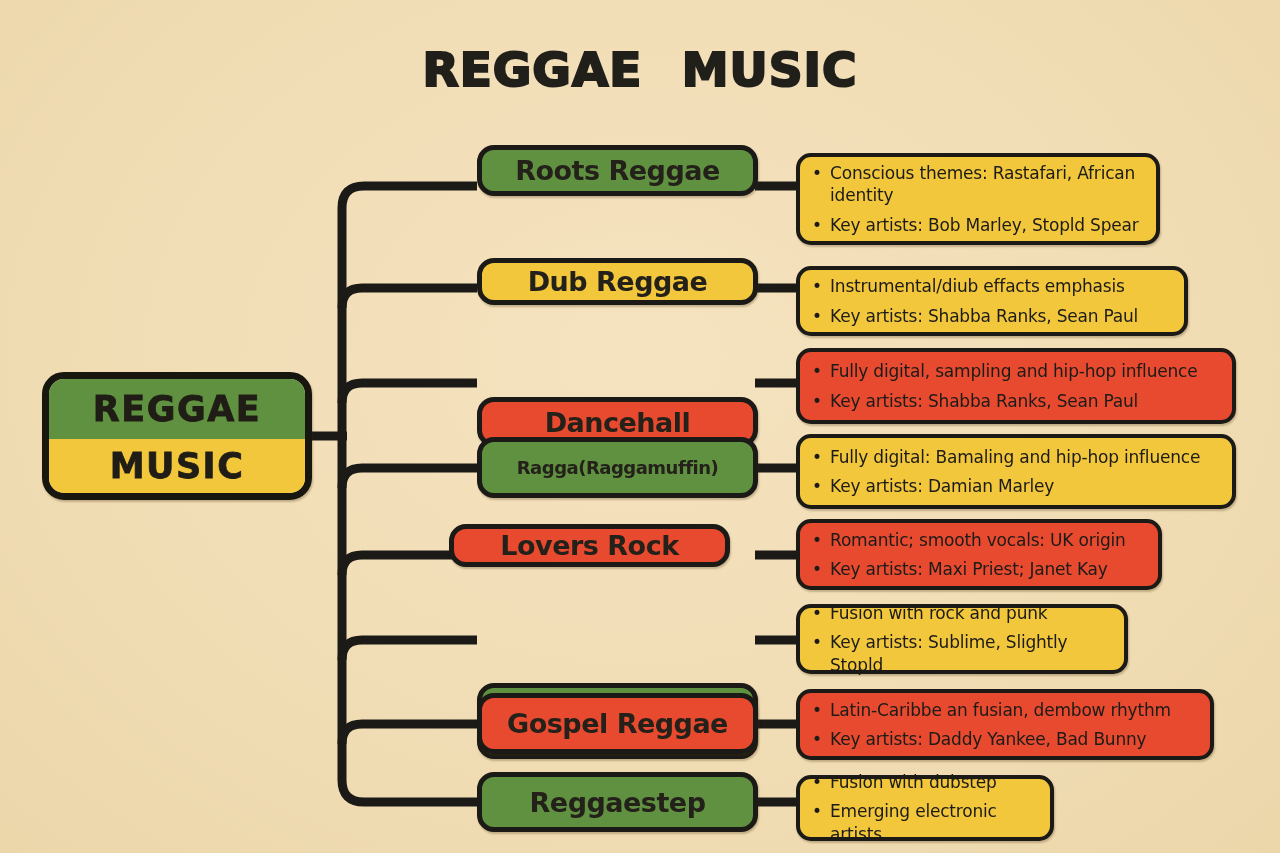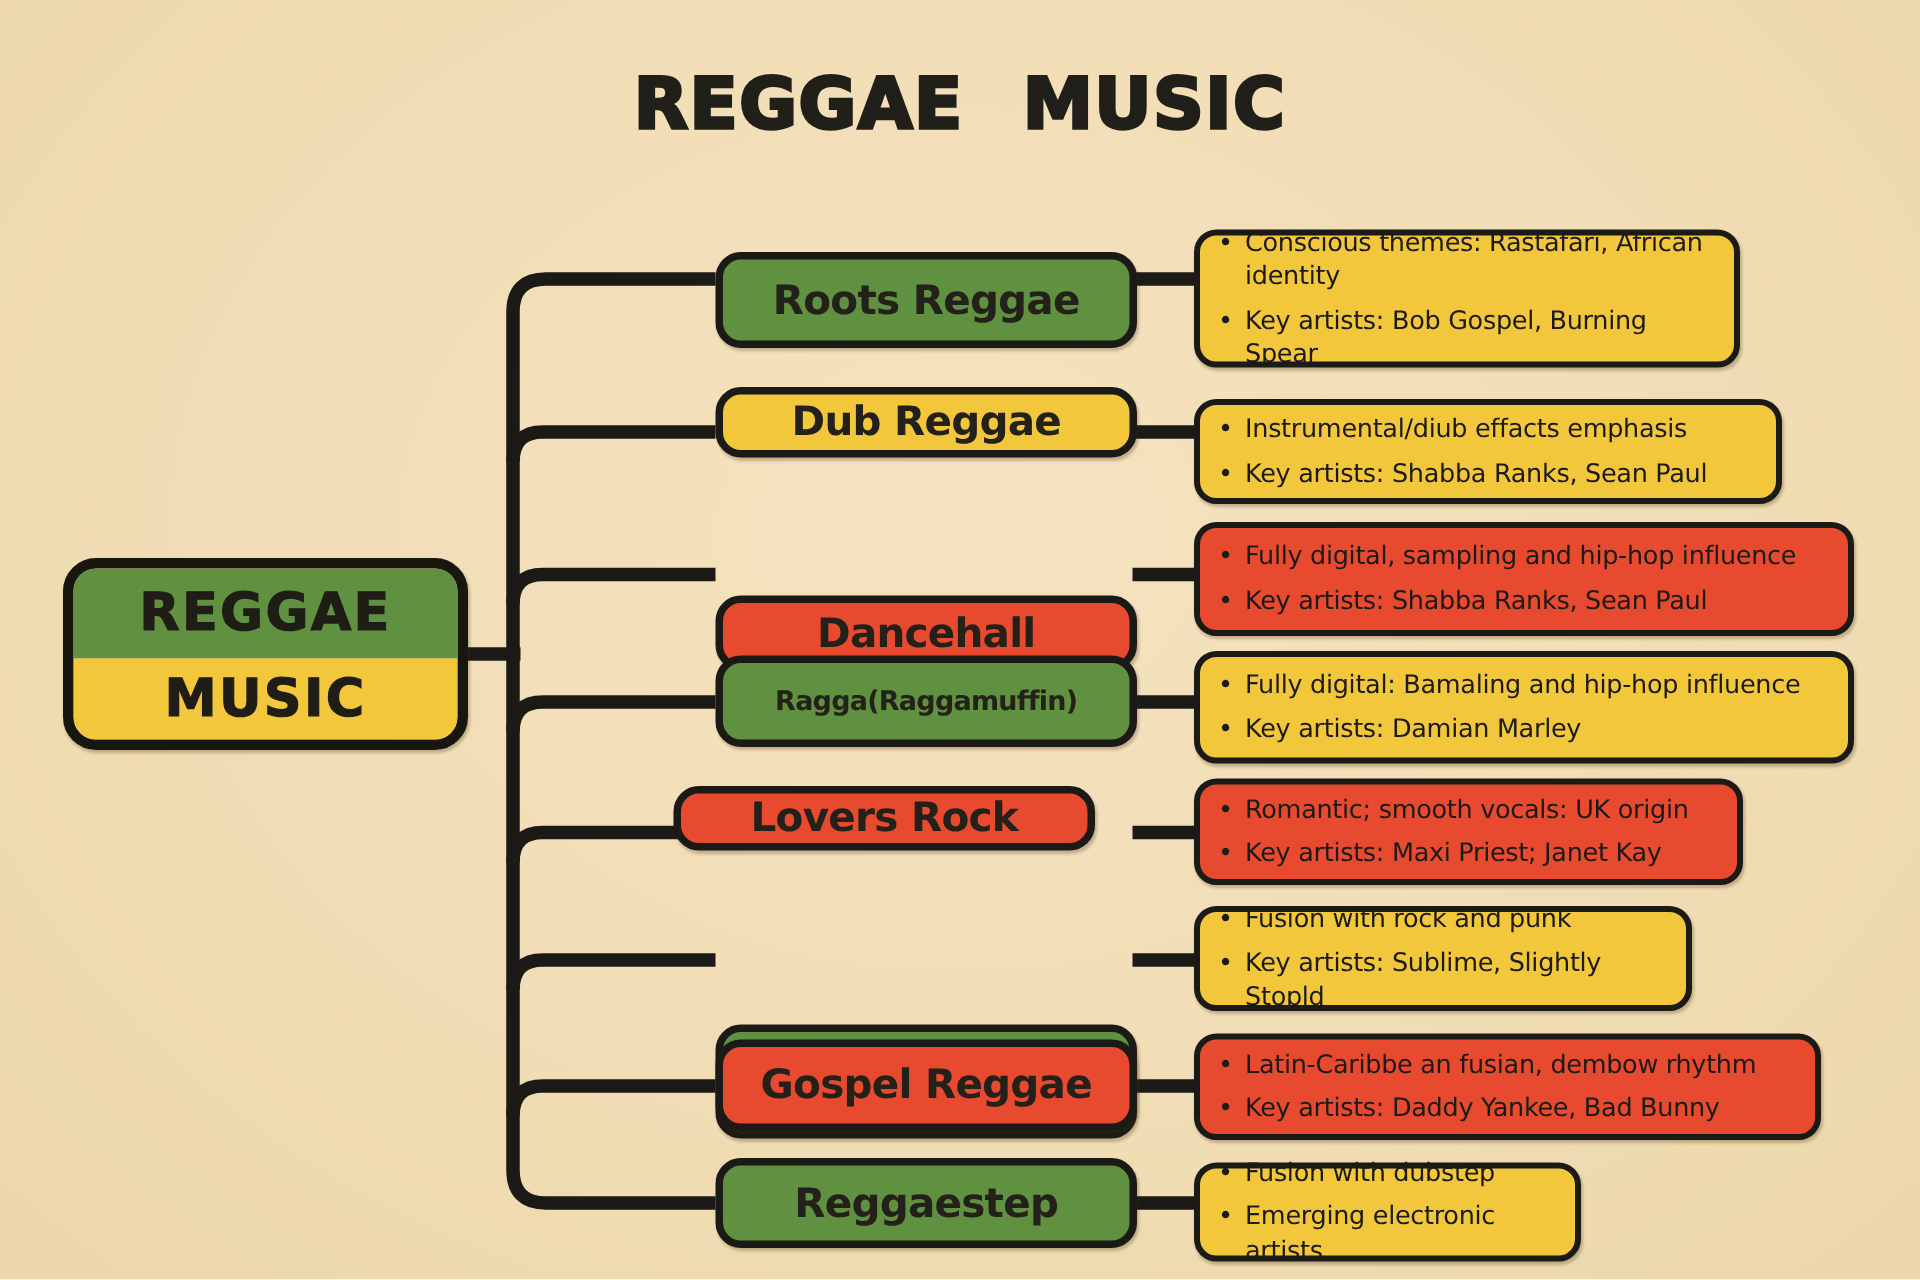--- a/index.html
+++ b/index.html
@@ -96,31 +96,31 @@
 
   <div id="root">
     <div class="root-half top fill-green">
       <span>REGGAE</span>
     </div>
     <div class="root-half bottom fill-yellow">
       <span>MUSIC</span>
     </div>
   </div>
 
-<div class="node fill-green" style="left: 477px; top: 168px; width: 281px; height: 64px; text-align: center;">
+<div class="node fill-green" style="left: 477px; top: 145px; width: 281px; height: 51px; text-align: center;">
       <span class="nlabel">Roots Reggae</span>
     </div>
     <div class="detail fill-yellow" style="left: 796px; top: 153px; width: 364px; height: 92px;">
       <div class="bullet">
         <span class="dot">•</span>
         <span class="btxt">Conscious themes: Rastafari, African identity</span>
       </div>
       <div class="bullet">
         <span class="dot">•</span>
-        <span class="btxt">Key artists: Bob Gospel, Burning Spear</span>
+        <span class="btxt">Key artists: Bob Marley, Stopld Spear</span>
       </div>
     </div>
     <div class="node fill-yellow" style="left: 477px; top: 258px; width: 281px; height: 47px;">
       <span class="nlabel">Dub Reggae</span>
     </div>
     <div class="detail fill-yellow" style="left: 796px; top: 266px; width: 392px; height: 70px;">
       <div class="bullet">
         <span class="dot">•</span>
         <span class="btxt">Instrumental/diub effacts emphasis</span>
       </div>

